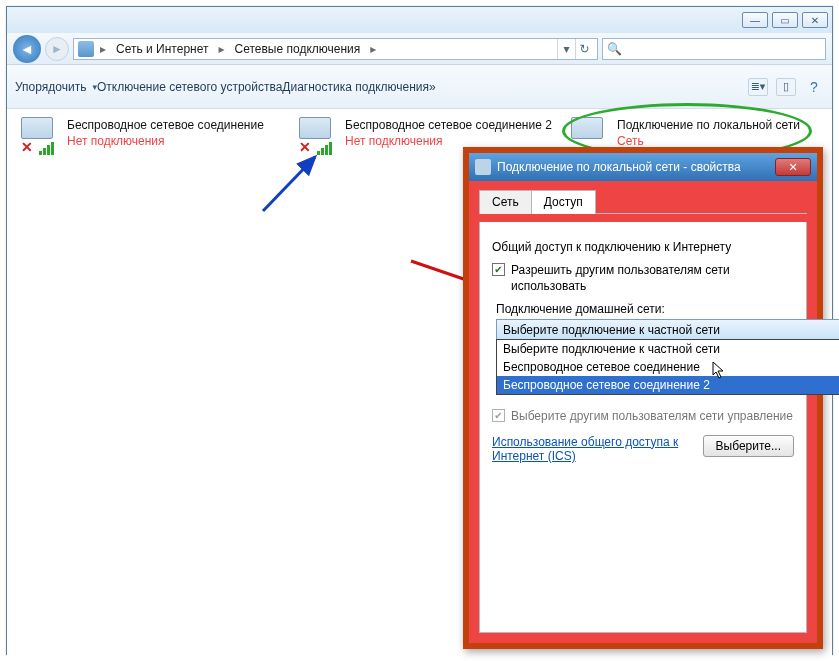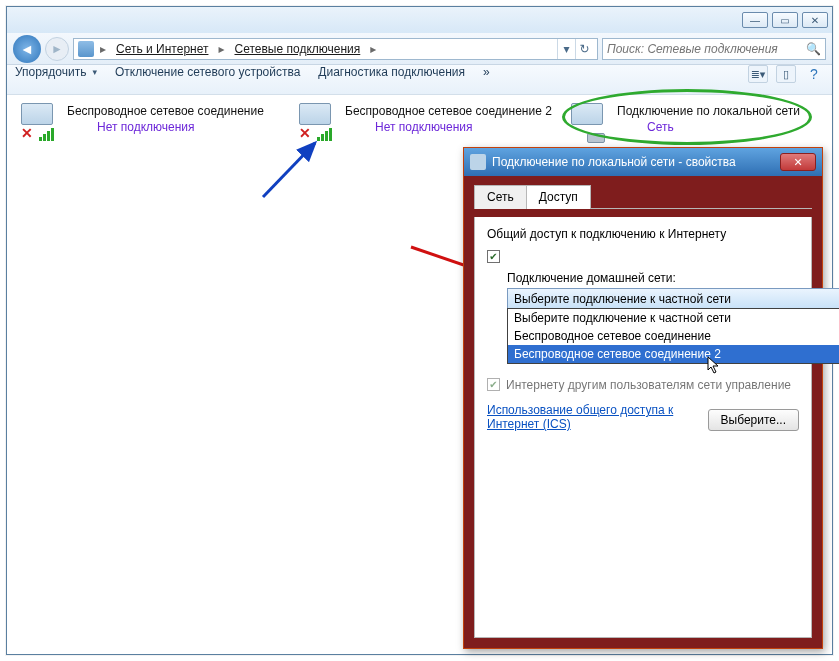--- a/index.html
+++ b/index.html
@@ -7,71 +7,71 @@
 
 
 .window { position:absolute; left:6px; top:6px; width:827px; height:649px; border:1px solid #5a7fa0; background:#fff; box-shadow:0 0 0 1px rgba(0,0,0,.05);}
 .titlebar { height:26px; background:linear-gradient(#eaf3fb,#d7e8f7); display:flex; justify-content:flex-end; align-items:center; padding:0 4px; gap:4px;}
 .tbtn { width:26px; height:16px; border:1px solid #6a8bad; border-radius:2px; background:linear-gradient(#f7fbff,#dce9f5); display:flex; align-items:center; justify-content:center; color:#3b5a77; font-size:10px;}
 .navbar { height:32px; background:linear-gradient(#f3f8fd,#e4eef8); display:flex; align-items:center; padding:0 6px; gap:4px; border-bottom:1px solid #c8d6e4;}
 .nav-back { width:28px; height:28px; border-radius:50%; background:radial-gradient(#7fb6e8,#2f76bb); color:#fff; display:flex; align-items:center; justify-content:center; font-size:14px;}
 .nav-fwd { width:24px; height:24px; border-radius:50%; background:#e8eef5; border:1px solid #c2d2e1; color:#9fb5c8; display:flex; align-items:center; justify-content:center; font-size:12px;}
 .addrbar { flex:1; height:22px; border:1px solid #9eb8cf; background:#fff; display:flex; align-items:center; padding:0 4px; gap:4px;}
 .addr-icon { width:16px; height:16px; background:linear-gradient(#8fbde6,#5995cc); border-radius:2px;}
-.crumb { padding:0 4px; height:100%; display:flex; align-items:center; color:#1a1a1a;text-decoration:underline;}
+.crumb { padding:0 4px; height:100%; display:flex; align-items:center; color:#1a1a1a;}
 .crumb-sep { color:#6a6a6a; padding:0 2px;}
 .addr-tail { margin-left:auto; display:flex;}
 .addr-btn { width:18px; height:20px; border-left:1px solid #cbd9e6; display:flex; align-items:center; justify-content:center; color:#4a6a88;}
 .searchbox { width:224px; height:22px; border:1px solid #9eb8cf; background:#fff; display:flex; align-items:center; padding:0 4px; gap:4px;}
 .searchbox input { border:none; outline:none; flex:1; color:#888; font-style:italic; font-size:12px;}
-.toolbar { height:30px; background:linear-gradient(#f6fafe,#e8f1fa); border-bottom:1px solid #d3dfea; display:flex; align-items:flex-start; padding:0 8px; gap:18px;}
+.toolbar { height:44px; background:linear-gradient(#f6fafe,#e8f1fa); border-bottom:1px solid #d3dfea; display:flex; align-items:center; padding:0 8px; }
 .tool-item { color:#1f3b57; display:flex; align-items:center; gap:4px;}
 .tool-item.dd::after { content:"▾"; font-size:9px; color:#3b5a77; margin-left:2px;}
 .tool-right { margin-left:auto; display:flex; gap:8px; align-items:center;}
 .tool-ic { width:20px; height:18px; border:1px solid #c2d2e1; background:#edf4fb; border-radius:2px; display:flex; align-items:center; justify-content:center; color:#3b5a77; font-size:11px;}
 .content { position:relative; height:calc(100% - 26px - 32px - 30px); background:#fff; padding:8px 12px; }
 .conn { position:absolute; width:260px; display:flex; gap:6px;}
 .conn .ico { width:42px; height:38px; position:relative;}
 .monitor { width:32px; height:22px; border:1px solid #7a96b0; background:linear-gradient(#dbe9f5,#bcd4e8); border-radius:2px; position:absolute; top:0; left:2px;}
 .signal { position:absolute; bottom:0; left:20px; display:flex; align-items:flex-end; gap:1px;}
 .signal span{ width:3px; background:#2aa82a;}
 .signal span:nth-child(1){height:4px} .signal span:nth-child(2){height:7px} .signal span:nth-child(3){height:10px} .signal span:nth-child(4){height:13px}
 .redx { position:absolute; bottom:0; left:2px; color:#d02020; font-weight:bold; font-size:14px;}
 .lan-plug { position:absolute; bottom:-2px; left:18px; width:18px; height:10px; background:#b9c6d2; border:1px solid #7d93a6; border-radius:2px;}
 .conn .txt { line-height:1.35;}
 .conn .name { color:#111;}
-.conn .sub { color:#6d28d9;margin-left:30px;}
+.conn .sub { color:#ef4444;}
 .oval { position:absolute; border:3px solid #2faa2f; border-radius:50%/50%; width:250px; height:56px; left:555px; top:-6px; pointer-events:none;}
 
 
 .arrow { position:absolute; pointer-events:none; }
 
 
-.dialog { position:absolute; left:463px; top:147px; width:360px; height:502px; border:1px solid #c2410c; background:#7f1d1d; box-shadow:2px 3px 8px rgba(0,0,0,.35);}
+.dialog { position:absolute; left:463px; top:147px; width:360px; height:502px; border:6px solid #c2410c; background:#ef4444; box-shadow:2px 3px 8px rgba(0,0,0,.35);}
 .dlg-title { height:28px; background:linear-gradient(#5fa3e0,#2f6fb3); display:flex; align-items:center; padding:0 6px; color:#fff; gap:6px;}
 .dlg-title .ic { width:16px; height:16px; background:#bcd4e8; border-radius:2px;}
 .dlg-close { margin-left:auto; width:36px; height:18px; background:linear-gradient(#e07a7a,#c23a3a); border:1px solid #8a2020; border-radius:3px; color:#fff; display:flex; align-items:center; justify-content:center; font-size:11px;}
 .dlg-body { padding:8px 10px 10px; height:calc(100% - 28px); display:flex; flex-direction:column;}
 .tabs { display:flex; border-bottom:1px solid #b7b7b7; margin-bottom:8px;}
 .tab { padding:4px 12px 5px; border:1px solid #b7b7b7; border-bottom:none; background:#f0f0f0; margin-right:-1px; position:relative; top:1px;}
 .tab.active { background:#fff;text-align:center;}
-.tabs-pane { flex:1; background:#fff; border:1px solid #b7b7b7; border-top:none; padding:10px 12px; position:relative;}
+.tabs-pane { flex:1; background:#fff; border:1px solid #b7b7b7; border-top:none; padding:18px 12px; position:relative;}
 .group-title { margin-bottom:8px;}
 .chk-row { display:flex; gap:6px; align-items:flex-start; margin-bottom:8px;}
 .chk { width:13px; height:13px; border:1px solid #707070; background:#fff; display:flex; align-items:center; justify-content:center; font-size:10px; color:#2a6a2a; flex-shrink:0; margin-top:1px;}
 .label-col { line-height:1.35;}
-.subfield { margin-left:20px; margin-top:4px;}
+.subfield { margin-left:4px; margin-top:4px;}
 .select { width:357px; height:21px; border:1px solid #7a9ac0; background:linear-gradient(#eaf4fe,#c9e2f8); display:flex; align-items:center; padding:0 6px; position:relative; margin-top:3px;}
 .select::after { content:"▾"; position:absolute; right:6px; color:#33567a;}
 .dropdown { position:absolute; top:100%; left:-1px; width:calc(100% + 2px); border:1px solid #404040; background:#fff;}
 .dropdown .opt { padding:2px 6px; white-space:nowrap;}
 .dropdown .opt.hl { background:#2f6fd0; color:#fff;}
 .below-dd { margin-top:68px;}
 .linklike { color:#0a52c2; text-decoration:underline; }
-.settings-row { display:flex; justify-content:space-between; align-items:flex-end; margin-top:10px;}
+.settings-row { display:flex; justify-content:space-between; align-items:flex-start; margin-top:10px;}
 .winbtn { height:22px; padding:0 12px; border:1px solid #9a9a9a; border-radius:3px; background:linear-gradient(#fdfdfd,#e4e4e4);}
 .dlg-footer { display:flex; justify-content:flex-end; gap:8px; padding:8px 4px 0;}
 .cursor { position:absolute; width:16px; height:20px; pointer-events:none;}
 </style>
 </head>
 <body>
 
 <div class="window">
   <div class="titlebar">
     <div class="tbtn">—</div>
@@ -88,21 +88,20 @@
       <span class="crumb">Сеть и Интернет</span>
       <span class="crumb-sep">▸</span>
       <span class="crumb">Сетевые подключения</span>
       <span class="crumb-sep">▸</span>
       <div class="addr-tail">
         <div class="addr-btn">▾</div>
         <div class="addr-btn">↻</div>
       </div>
     </div>
     <div class="searchbox">
-      <input placeholder="Поиск: Сетевые подключения" style="">
       <span style="color:#4a6a88">🔍</span>
     </div>
   </div>
 
   <div class="toolbar">
     <div class="tool-item dd">Упорядочить</div>
     <div class="tool-item">Отключение сетевого устройства</div>
     <div class="tool-item">Диагностика подключения</div>
     <div class="tool-item">»</div>
     <div class="tool-right">
@@ -200,39 +199,40 @@
     <div class="tabs">
       <div class="tab">Сеть</div>
       <div class="tab active">Доступ</div>
     </div>
     <div class="tabs-pane">
       <div class="group-title">Общий доступ к подключению к Интернету</div>
 
       <div class="chk-row">
         <div class="chk">✔</div>
         <div class="label-col">
+          <div>Разрешить другим пользователям сети использовать</div>
         </div>
       </div>
 
       <div class="subfield">
         <div>Подключение домашней сети:</div>
         <div class="select">
           <span>Выберите подключение к частной сети</span>
           <div class="dropdown">
             <div class="opt">Выберите подключение к частной сети</div>
             <div class="opt">Беспроводное сетевое соединение</div>
             <div class="opt hl">Беспроводное сетевое соединение 2</div>
           </div>
         </div>
       </div>
 
       <div class="chk-row below-dd" style="opacity:.55">
         <div class="chk">✔</div>
         <div class="label-col">
-          <div>Интернету другим пользователям сети управление</div>
+          <div>Выберите другим пользователям сети управление</div>
         </div>
       </div>
 
       <div class="settings-row">
         <div>
           <div class="linklike">Использование общего доступа к</div>
           <div class="linklike">Интернет (ICS)</div>
         </div>
         <button class="winbtn">Выберите...</button>
       </div>

